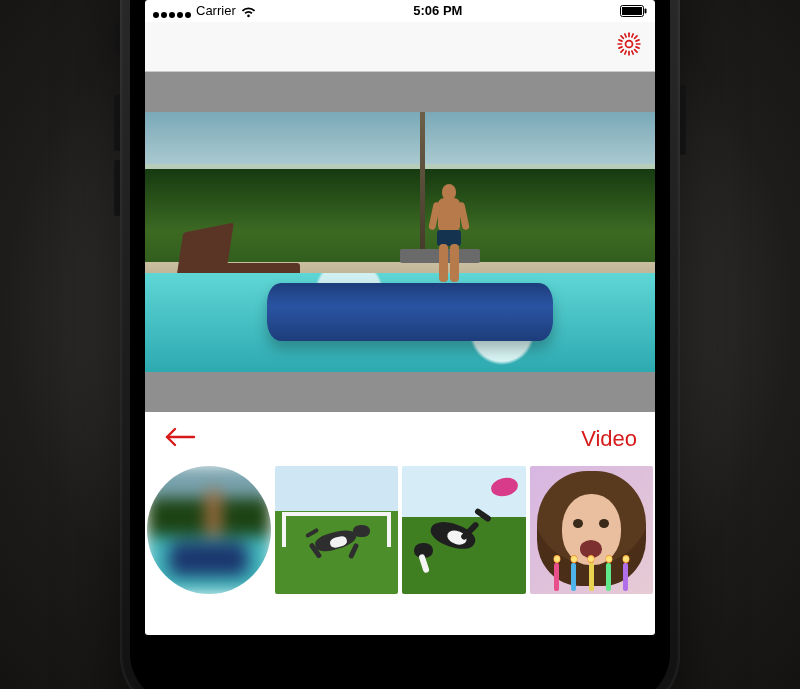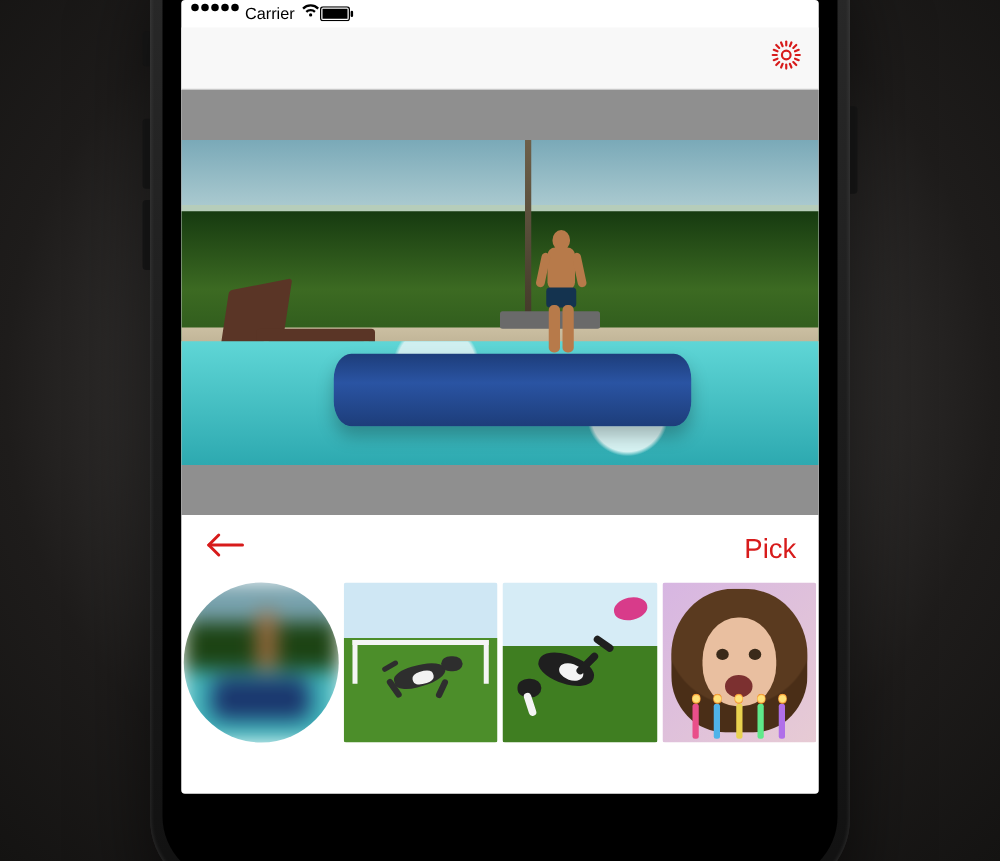--- a/index.html
+++ b/index.html
@@ -58,21 +58,21 @@
   }
 
   
   .statusbar {
     height:22px;
     display:flex; align-items:center;
     font-size:13px; font-weight:500;
     padding:0 8px;
     color:#000;
   }
-  .statusbar .left { display:flex; align-items:flex-start; gap:5px; }
+  .statusbar .left { display:flex; align-items:flex-end; gap:5px; }
   .statusbar .center { flex:1; text-align:center; font-weight:600; }
   .statusbar .right { display:flex; align-items:center; gap:4px; }
   .sig-dots { display:flex; gap:2px; }
   .sig-dots span { width:6px; height:6px; border-radius:50%; background:#000; }
   .wifi-icon svg, .batt-icon svg { display:block; }
 
   
   .navheader {
     height:50px;
     display:flex; align-items:center; justify-content:center;
@@ -246,20 +246,21 @@
                 <span></span>
                 <span></span>
             </span>
             <span>Carrier</span>
             <span class="wifi-icon">
               <svg width="15" height="11" viewBox="0 0 15 11">
                 <path d="M7.5 10.2a1.3 1.3 0 100-2.6 1.3 1.3 0 000 2.6zM3.4 5.8a5.8 5.8 0 018.2 0l-1.3 1.3a4 4 0 00-5.6 0L3.4 5.8zM.8 3.2a9.5 9.5 0 0113.4 0L12.9 4.5a7.6 7.6 0 00-10.8 0L.8 3.2z" fill="#000"></path>
               </svg>
             </span>
           </div>
+          <div class="center">5:06 PM</div>
           <div class="right">
             <span class="batt-icon">
               <svg width="27" height="12" viewBox="0 0 27 12">
                 <rect x="0.5" y="0.5" width="23" height="11" rx="2" ry="2" fill="none" stroke="#000"></rect>
                 <rect x="2" y="2" width="20" height="8" fill="#000"></rect>
                 <rect x="24.5" y="3.5" width="2" height="5" rx="1" fill="#000"></rect>
               </svg>
             </span>
           </div>
         </div>
@@ -321,21 +322,21 @@
 
         <div class="toolbar">
           <span class="back-btn">
             <span>
               <svg width="34" height="22" viewBox="0 0 34 22" fill="none" stroke="currentColor" stroke-width="2.4" stroke-linecap="round" stroke-linejoin="round">
                 <line x1="31" y1="11" x2="4" y2="11"></line>
                 <polyline points="12,3 4,11 12,19"></polyline>
               </svg>
             </span>
           </span>
-          <span class="next-btn">Pick</span>
+          <span class="next-btn">Video</span>
         </div>
 
         <div class="thumbs">
 
           <div class="thumb th1 selected">
             <div class="art">
               <div class="s1"></div>
                 <div class="m"></div>
                 <div class="p"></div>
             </div>

